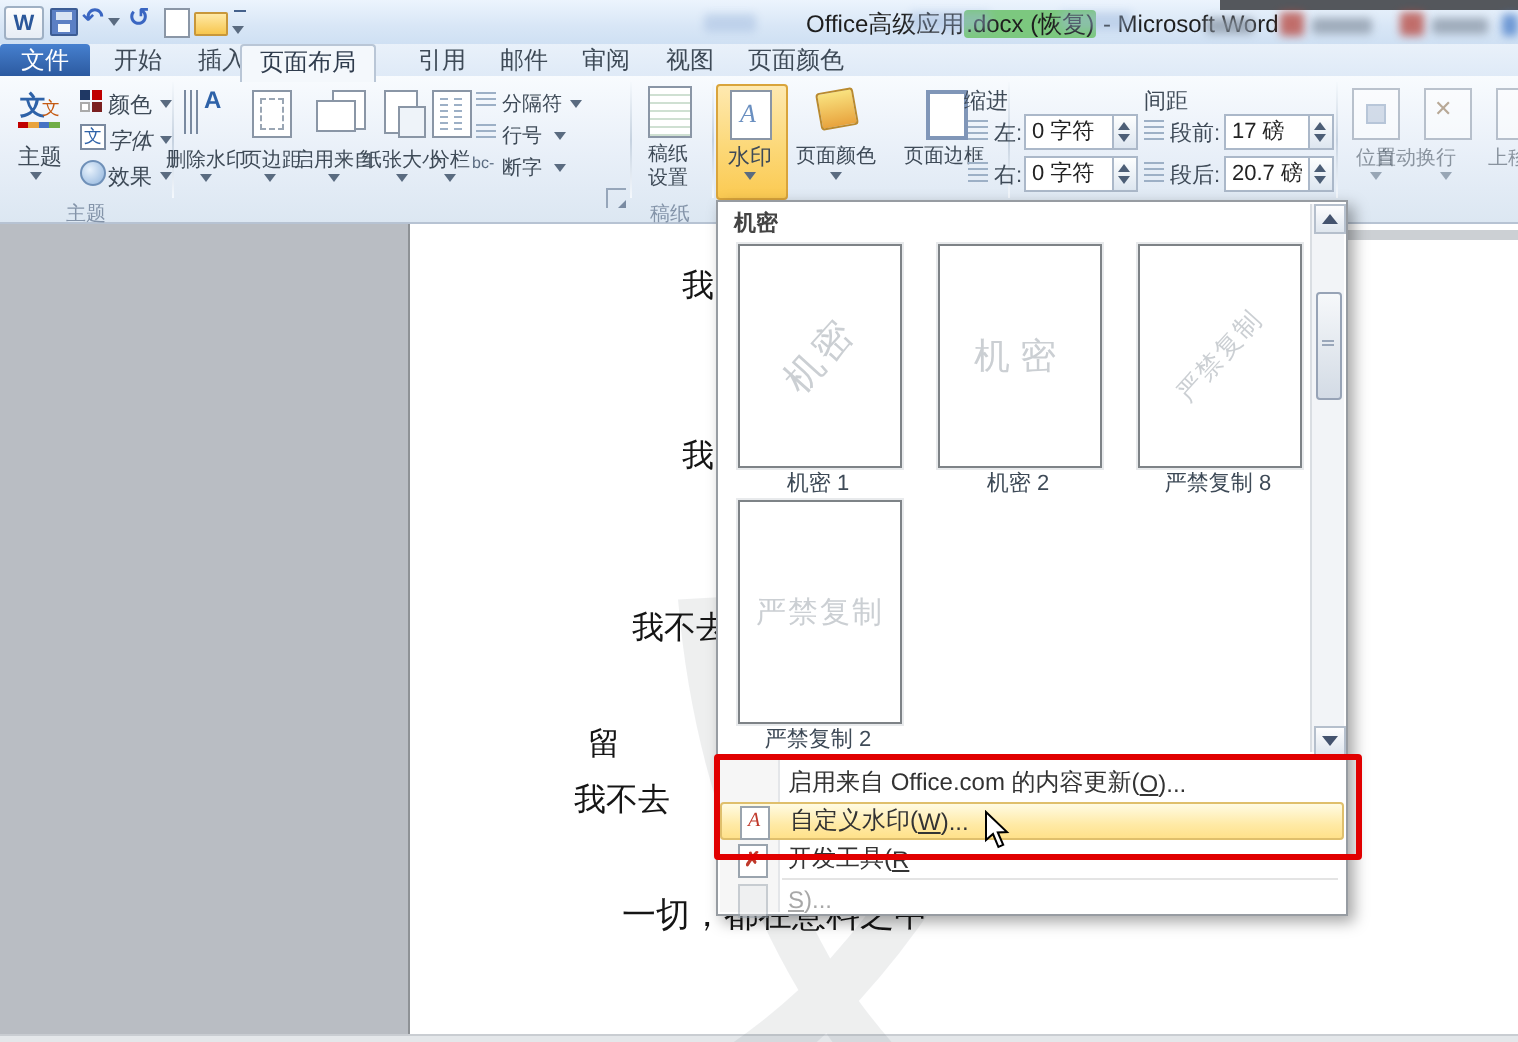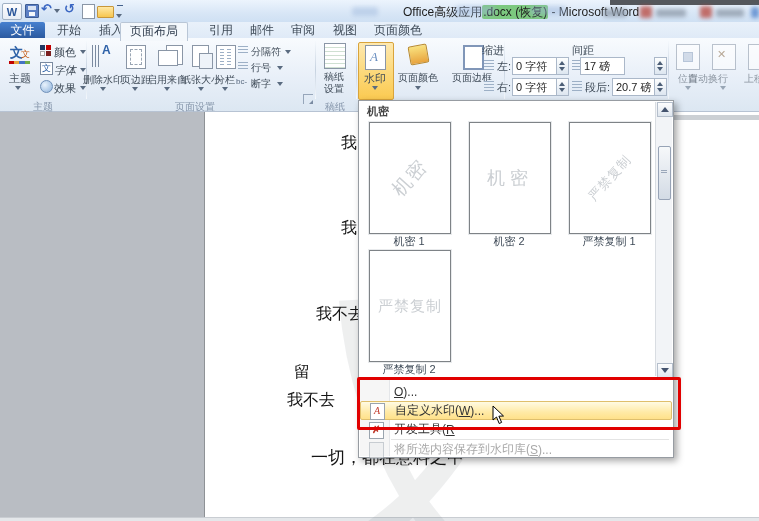--- a/index.html
+++ b/index.html
@@ -223,21 +223,20 @@
   <span class="a tri-dn" style="left:285px;top:50px;"></span>
 
   <div class="a minibar" style="left:238px;top:62px;width:10px;height:9px;"></div>
   <div class="a rlabel" style="left:251px;top:61px;font-size:10px;">行号</div>
   <span class="a tri-dn" style="left:277px;top:66px;"></span>
 
   <div class="a" style="left:236px;top:77px;font-size:8px;color:#5a6b80;">bc-</div>
   <div class="a rlabel" style="left:251px;top:77px;font-size:10px;">断字</div>
   <span class="a tri-dn" style="left:277px;top:82px;"></span>
 
-  <div class="a glabel" style="left:88px;width:214px;">页面设置</div>
   <div class="a launcher" style="left:303px;top:94px;"></div>
   <div class="a gsep" style="left:315px;"></div>
 
   <div class="a page-ic" style="left:324px;top:43px;width:20px;height:24px;background:repeating-linear-gradient(#fff 0 3px,#cfe0d2 3px 4px),repeating-linear-gradient(90deg,#fff 0 3px,#cfe0d2 3px 4px);"></div>
   <div class="a rlabel" style="left:322px;top:70px;width:24px;font-size:10px;">稿纸</div>
   <div class="a rlabel" style="left:322px;top:82px;width:24px;font-size:10px;">设置</div>
   <div class="a glabel" style="left:316px;width:38px;">稿纸</div>
   <div class="a gsep" style="left:356px;"></div>
 
   <div class="a wm-btn"></div>
@@ -268,21 +267,21 @@
   <div class="a rlabel" style="left:497px;top:80px;">右:</div>
   <div class="a spinbox" style="left:512px;top:78px;width:42px;height:15px;">0 字符</div>
   <div class="a spin" style="left:556px;top:78px;">
       <span class="up"></span>
       <span class="dn"></span>
     </div>
 
   <div class="a rlabel" style="left:572px;top:43px;">间距</div>
   <div class="a minibar" style="left:572px;top:60px;width:10px;height:10px;"></div>
   <div class="a rlabel" style="left:585px;top:59px;">段前:</div>
-  <div class="a spinbox" style="left:580px;top:57px;width:40px;height:15px;">17 磅</div>
+  <div class="a spinbox" style="left:612px;top:57px;width:40px;height:15px;">17 磅</div>
   <div class="a spin" style="left:654px;top:57px;">
       <span class="up"></span>
       <span class="dn"></span>
     </div>
 
   <div class="a minibar" style="left:572px;top:81px;width:10px;height:10px;"></div>
   <div class="a rlabel" style="left:585px;top:80px;">段后:</div>
   <div class="a spinbox" style="left:612px;top:78px;width:40px;height:15px;">20.7 磅</div>
   <div class="a spin" style="left:654px;top:78px;">
       <span class="up"></span>
@@ -313,21 +312,21 @@
       <span class="wmtxt diag" style="font-size:19px;letter-spacing:2px;">机密</span>
     </div>
     <div class="a thumb" style="left:110px;top:21px;">
       <span class="wmtxt" style="font-size:18px;letter-spacing:5px;">机密</span>
     </div>
     <div class="a thumb" style="left:210px;top:21px;">
       <span class="wmtxt diag" style="font-size:13px;letter-spacing:1px;">严禁复制</span>
     </div>
     <div class="a thumb-label" style="left:8px;top:133px;">机密 1</div>
     <div class="a thumb-label" style="left:108px;top:133px;">机密 2</div>
-    <div class="a thumb-label" style="left:208px;top:133px;">严禁复制 1</div>
+    <div class="a thumb-label" style="left:208px;top:133px;">严禁复制 8</div>
 
     <div class="a thumb" style="left:10px;top:149px;">
       <span class="wmtxt" style="font-size:15px;letter-spacing:1px;">严禁复制</span>
     </div>
     <div class="a thumb-label" style="left:8px;top:261px;">严禁复制 2</div>
 
     <div class="a sb">
       <div class="a sb-btn" style="top:0;">
           <span class="sb-tri-up"></span>
         </div>
@@ -336,20 +335,21 @@
         </div>
       <div class="a sb-btn" style="top:261px;">
           <span class="sb-tri-dn"></span>
         </div>
     </div>
 
     <div class="a gutter"></div>
     <div class="a gutline"></div>
 
     <div class="a mi" style="top:281px;">
+      <span>启用来自 Office.com 的内容更新(</span>
         <u>O</u>
         <span>)...</span>
     </div>
 
     <div class="a mi mi-hover" style="top:300px;">
       <span class="mi-icon" style="top:1px;">
           <span style="position:absolute;left:3px;top:1px;font-size:10px;color:#c0392b;font-style:italic;">A</span>
         </span>
       <span>自定义水印(</span>
         <u>W</u>
@@ -362,21 +362,20 @@
         </span>
       <span>开发工具(</span>
         <u>R</u>
         <span></span>
     </div>
 
     <div class="a mi-sep"></div>
 
     <div class="a mi mi-disabled" style="top:339px;">
       <span class="mi-icon" style="top:2px;opacity:.5;background:#e9ebed;"></span>
-      <span>将所选内容保存到水印库(</span>
         <u>S</u>
         <span>)...</span>
     </div>
   </div>
 
   <div class="a redbox"></div>
 
   <svg class="a cursor" style="left:492px;top:405px;" width="14" height="20" viewBox="0 0 14 20">
     <polygon points="1,1 1,15 4.5,12 7.2,18.5 9.6,17.4 6.9,11.2 11.5,11" fill="#fff" stroke="#000" stroke-width="1"></polygon>
   </svg>

